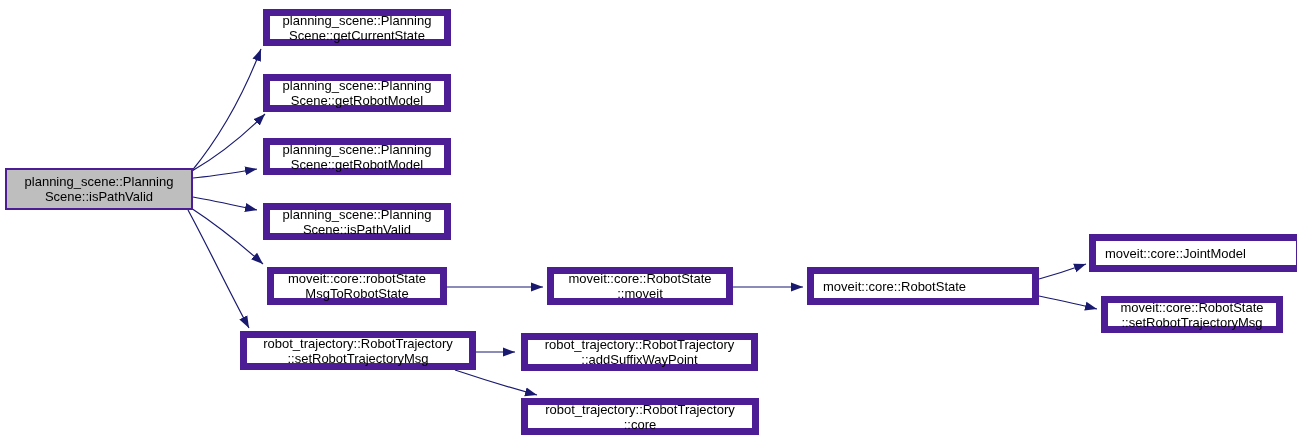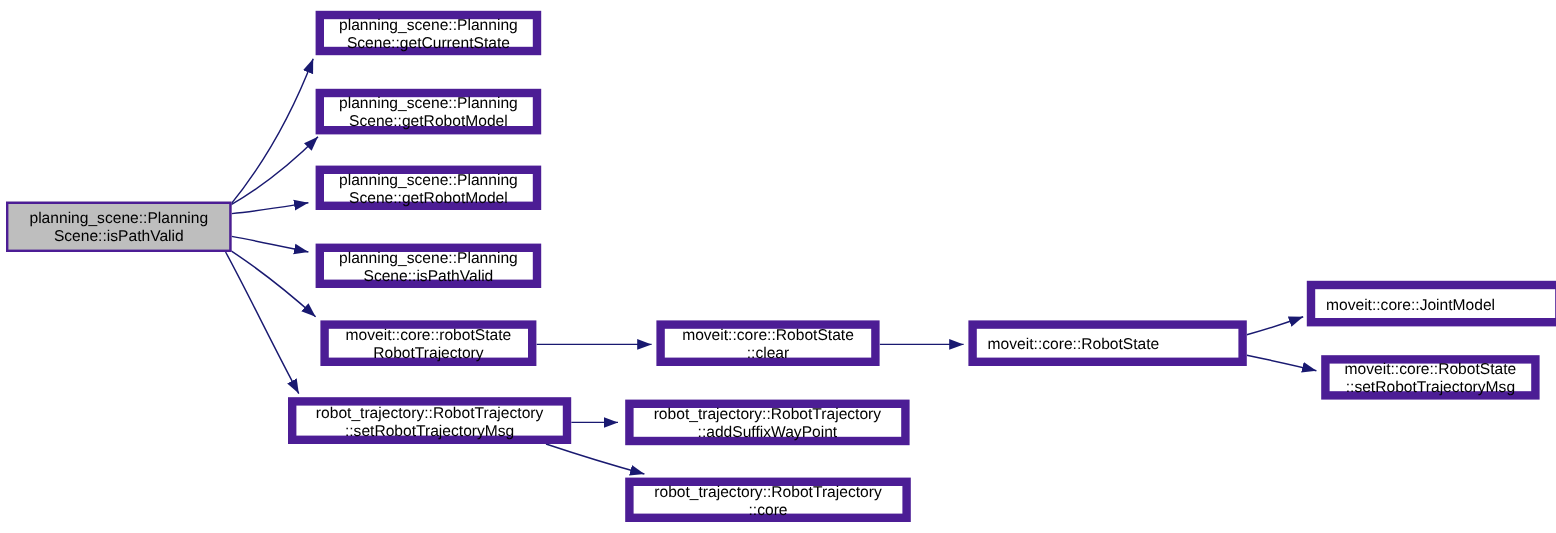--- a/index.html
+++ b/index.html
@@ -90,31 +90,31 @@
     <span>Scene::getRobotModel</span>
   </div>
 
   <div class="node" style="left:263px; top:203px; width:188px; height:37px;">
     <span>planning_scene::Planning</span>
     <span>Scene::isPathValid</span>
   </div>
 
   <div class="node" style="left:267px; top:267px; width:180px; height:38px;">
     <span>moveit::core::robotState</span>
-    <span>RobotTrajectory</span>
+    <span>MsgToRobotState</span>
   </div>
 
   <div class="node" style="left:240px; top:331px; width:236px; height:39px;">
     <span>robot_trajectory::RobotTrajectory</span>
     <span>::setRobotTrajectoryMsg</span>
   </div>
 
   <div class="node" style="left:547px; top:267px; width:186px; height:38px;">
     <span>moveit::core::RobotState</span>
-    <span>::clear</span>
+    <span>::moveit</span>
   </div>
 
   <div class="node" style="left:521px; top:333px; width:237px; height:38px;">
     <span>robot_trajectory::RobotTrajectory</span>
     <span>::addSuffixWayPoint</span>
   </div>
 
   <div class="node" style="left:521px; top:398px; width:238px; height:37px;">
     <span>robot_trajectory::RobotTrajectory</span>
     <span>::core</span>

